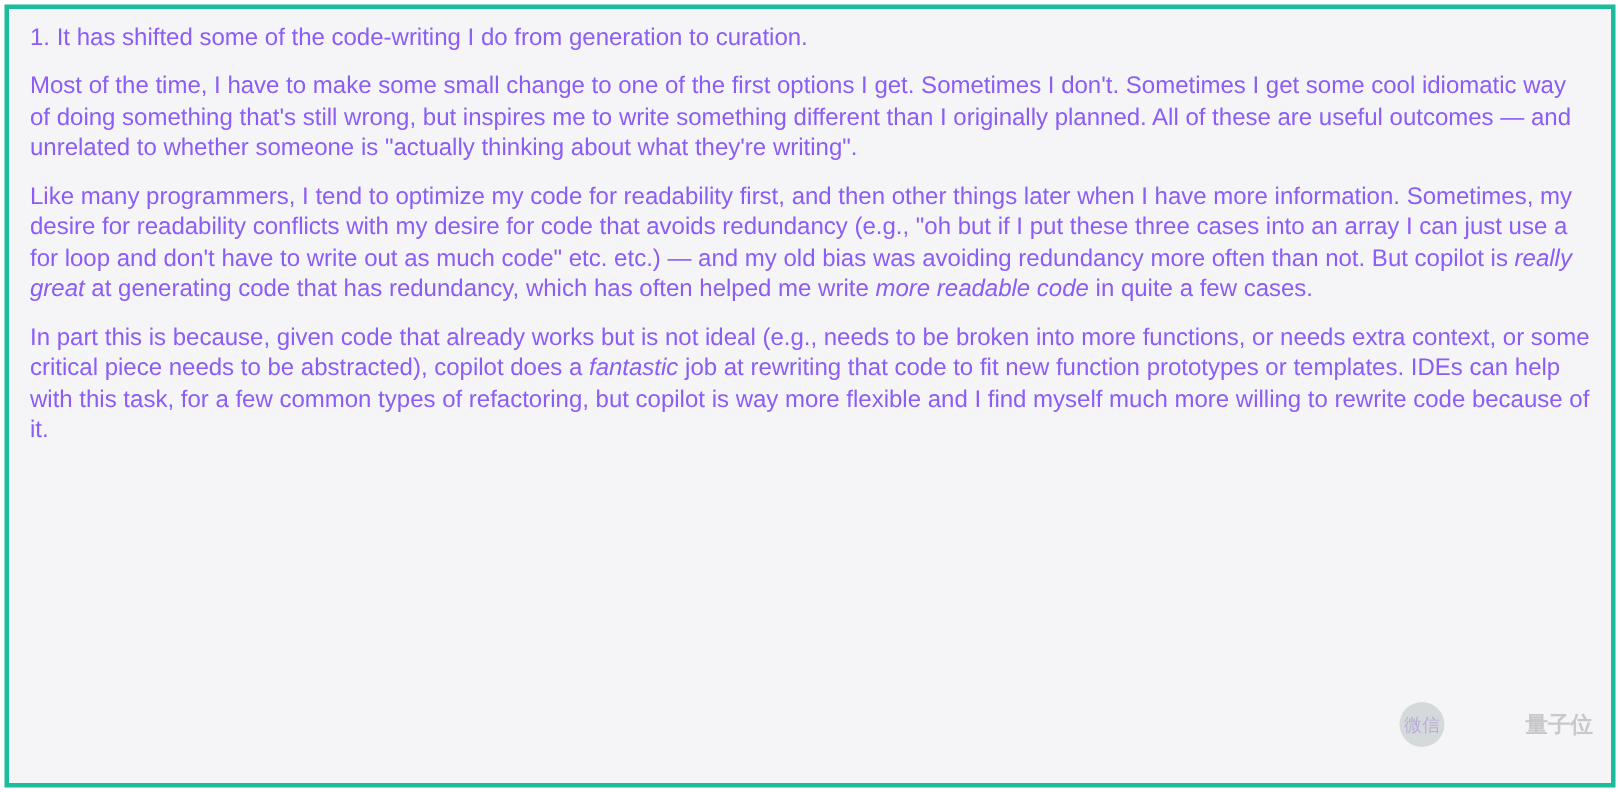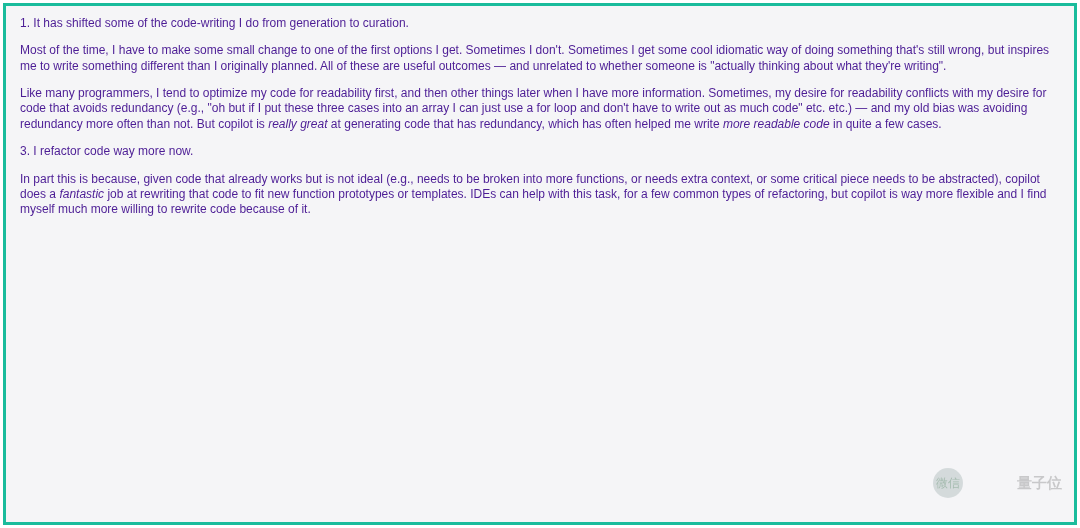--- a/index.html
+++ b/index.html
@@ -14,22 +14,22 @@
       font-family: Verdana, Geneva, sans-serif;
       position: relative;
     }
     .frame {
       width: 1074px;
       height: 522px;
       margin: 3px;
       border: 3px solid #1abc9c;
       background: #f5f5f7;
       padding: 10px 14px 10px 14px;
-      color: #4c1d95;
-      font-size: 12px;
+      color: #8b5cf6;
+      font-size: 16px;
       line-height: 1.28;
       overflow: hidden;
     }
     .list-item {
       margin-bottom: 12px;
     }
     .para {
       margin-bottom: 12px;
     }
     em {
@@ -46,21 +46,21 @@
       font-family: sans-serif;
     }
     .wm-circle {
       width: 30px;
       height: 30px;
       border-radius: 50%;
       background: #9aa;
       display: flex;
       align-items: center;
       justify-content: center;
-      color: #14532d;
+      color: #4c1d95;
       font-size: 12px;
     }
     .wm-text {
       font-size: 15px;
       color: #777;
       font-weight: 600;
       margin-left: 48px;
     }
   </style>
 </head>
@@ -73,24 +73,20 @@
     <span>It has shifted some of the code-writing I do from generation to curation.</span>
   </div>
   <div class="para">
     <span>Most of the time, I have to make some small change to one of the first options I get. Sometimes I don't. Sometimes I get some cool idiomatic way of doing something that's still wrong, but inspires me to write something different than I originally planned. All of these are useful outcomes — and unrelated to whether someone is "actually thinking about what they're writing".</span><em></em><span></span><em></em><span></span>
   </div>
 
   <div class="para">
     <span>Like many programmers, I tend to optimize my code for readability first, and then other things later when I have more information. Sometimes, my desire for readability conflicts with my desire for code that avoids redundancy (e.g., "oh but if I put these three cases into an array I can just use a for loop and don't have to write out as much code" etc. etc.) — and my old bias was avoiding redundancy more often than not. But copilot is </span><em>really great</em><span> at generating code that has redundancy, which has often helped me write </span><em>more readable code</em><span> in quite a few cases.</span>
   </div>
 
-  <div class="list-item">
-    <span>3.</span>
-    <span>I refactor code way more now.</span>
-  </div>
   <div class="para">
     <span>In part this is because, given code that already works but is not ideal (e.g., needs to be broken into more functions, or needs extra context, or some critical piece needs to be abstracted), copilot does a </span><em>fantastic</em><span> job at rewriting that code to fit new function prototypes or templates. IDEs can help with this task, for a few common types of refactoring, but copilot is way more flexible and I find myself much more willing to rewrite code because of it.</span><em></em><span></span>
   </div>
 
 </div>
 
 <div class="watermark">
   <div class="wm-circle">
     <span>微信</span>
   </div>

